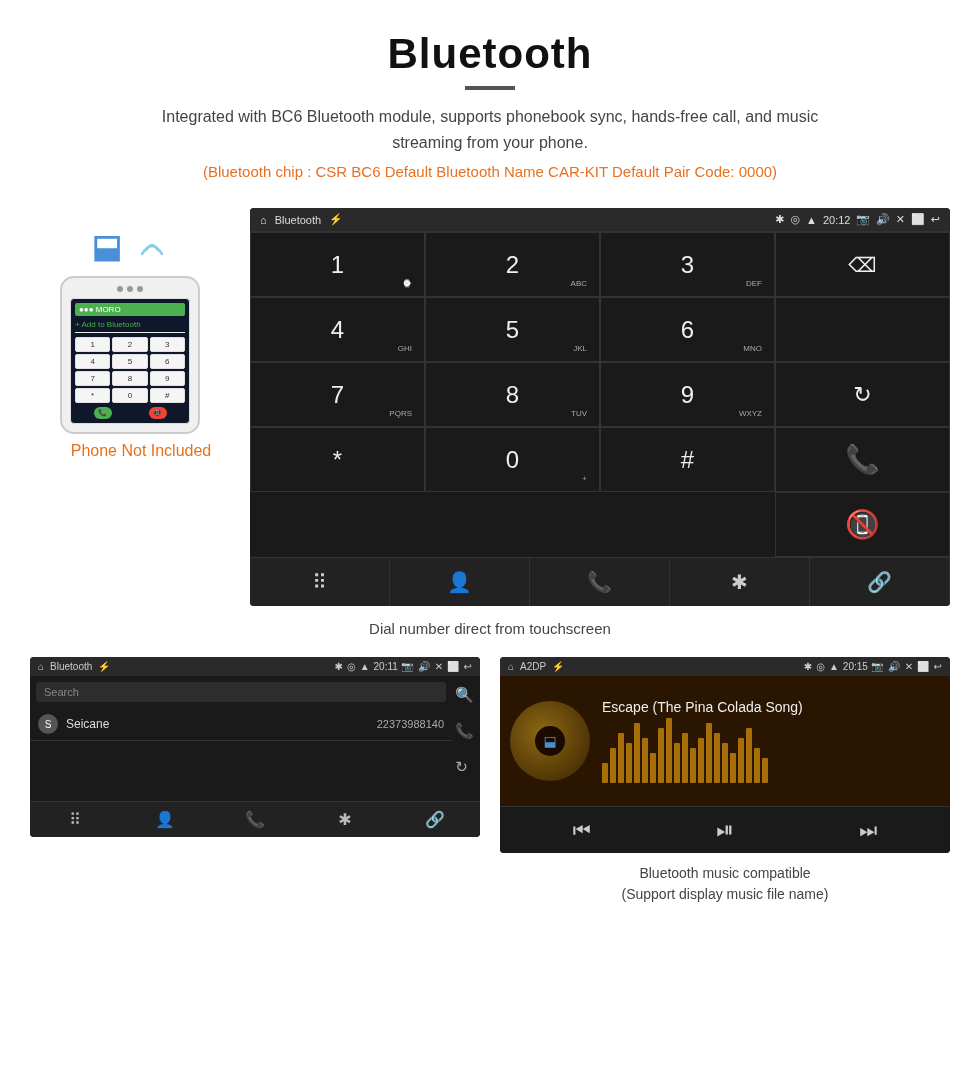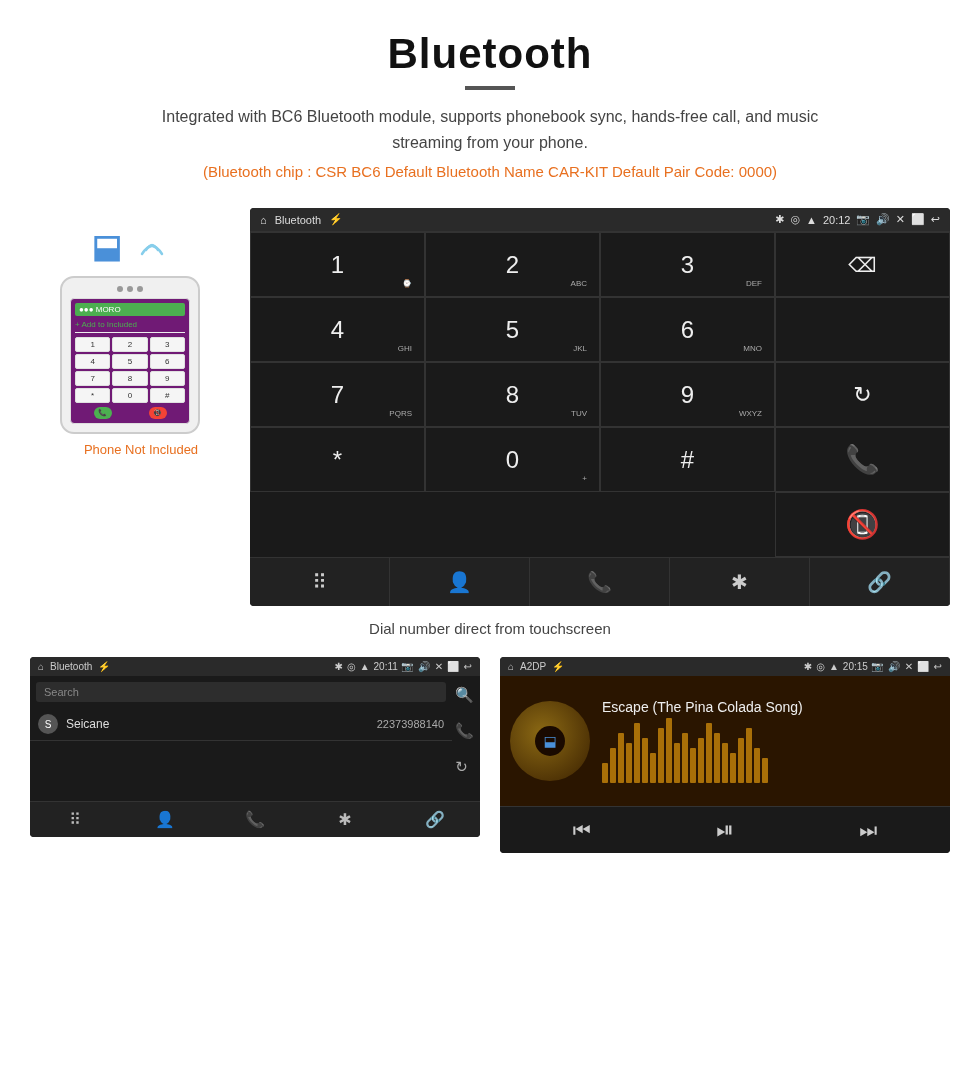--- a/index.html
+++ b/index.html
@@ -71,21 +71,21 @@
       position: relative;
     }
     .phone-top-bar {
       display: flex;
       justify-content: center;
       gap: 4px;
       margin-bottom: 6px;
     }
     .phone-dot { width: 6px; height: 6px; background: #999; border-radius: 50%; }
     .phone-screen {
-      background: #701a75;
+      background: #0f172a;
       border: 1px solid #ddd;
       border-radius: 4px;
       padding: 4px;
       font-size: 9px;
     }
     .phone-screen-header {
       background: #4caf50;
       color: white;
       padding: 2px 4px;
       font-size: 8px;
@@ -121,21 +121,21 @@
     .phone-btn {
       width: 18px; height: 12px;
       border-radius: 6px;
       font-size: 7px;
       display: flex; align-items: center; justify-content: center;
     }
     .phone-btn-green { background: #4caf50; color: white; }
     .phone-btn-red { background: #f44336; color: white; }
     .phone-not-included {
       color: #e87020;
-      font-size: 13px;
+      font-size: 16px;
       margin-top: 8px;
       text-align: center;
       margin-left: 22px;
     }
 
     
     .car-screen {
       flex: 1;
       background: #1a1a1a;
       border-radius: 4px;
@@ -415,21 +415,21 @@
     </div>
 
     <div class="phone-mockup">
       <div class="phone-top-bar">
         <div class="phone-dot"></div>
         <div class="phone-dot"></div>
         <div class="phone-dot"></div>
       </div>
       <div class="phone-screen">
         <div class="phone-screen-header">●●● MORO</div>
-        <div class="phone-add-contact">+ Add to Included</div>
+        <div class="phone-add-contact">+ Add to Bluetooth</div>
         <div class="phone-keypad">
           <div class="phone-key">1</div>
           <div class="phone-key">2</div>
           <div class="phone-key">3</div>
           <div class="phone-key">4</div>
           <div class="phone-key">5</div>
           <div class="phone-key">6</div>
           <div class="phone-key">7</div>
           <div class="phone-key">8</div>
           <div class="phone-key">9</div>
@@ -653,15 +653,19 @@
             </div>
         </div>
       </div>
 
       <div class="music-controls">
         <span class="music-ctrl-btn">⏮</span>
         <span class="music-play-btn">⏯</span>
         <span class="music-ctrl-btn">⏭</span>
       </div>
     </div>
+    <div class="bottom-caption">
+      <span>Bluetooth music compatible</span><br>
+      <span>(Support display music file name)</span>
+    </div>
   </div>
 
 </div>
 
 </body></html>

